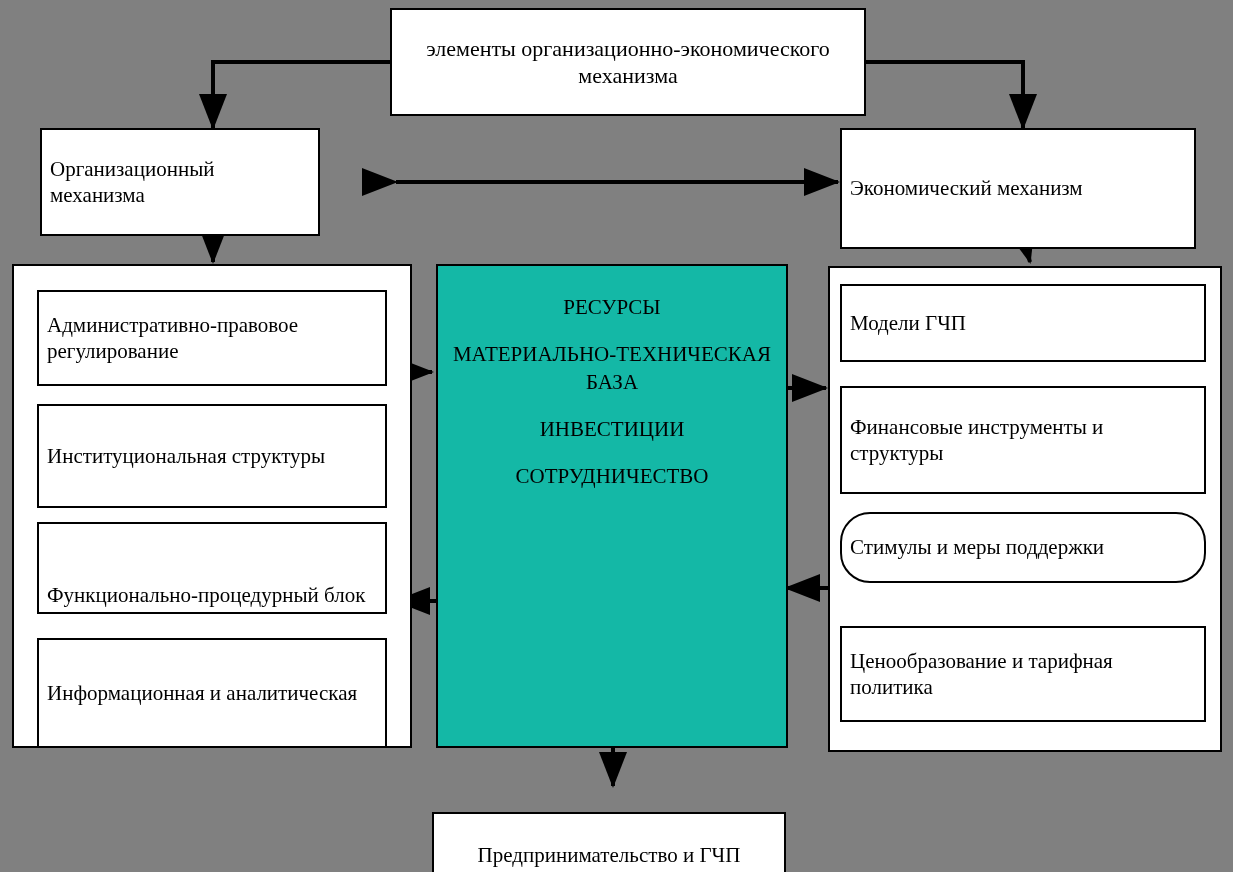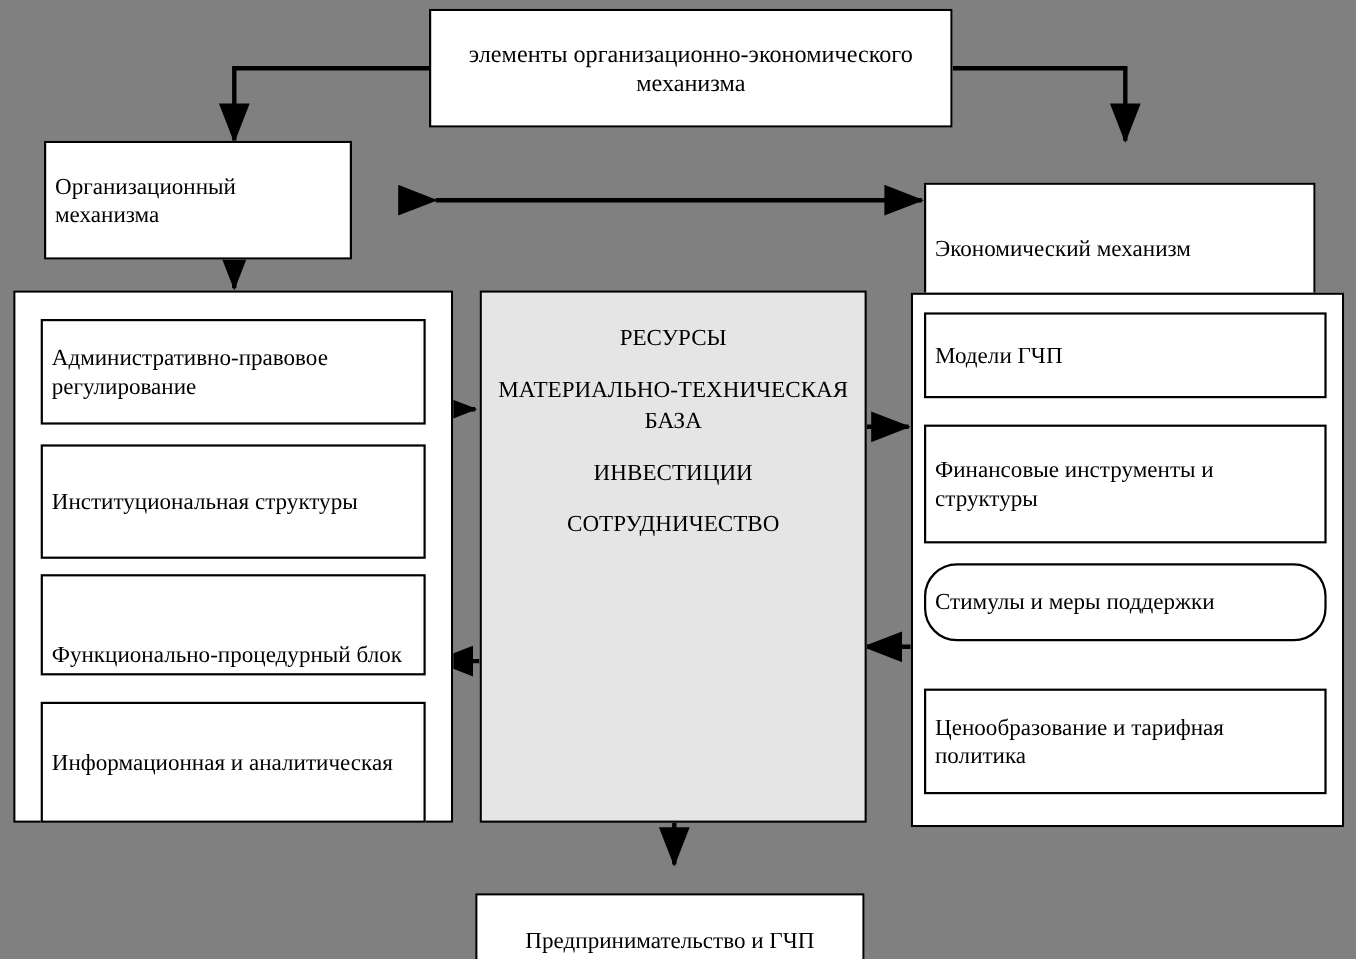--- a/index.html
+++ b/index.html
@@ -37,21 +37,21 @@
     text-align: left;
   }
   .group {
     position: absolute;
     background: #ffffff;
     border: 2px solid #000000;
     box-sizing: border-box;
   }
   .center-box {
     position: absolute;
-    background: #e5e5e5;
+    background: #14b8a6;
     border: 2px solid #000000;
     box-sizing: border-box;
     display: flex;
     flex-direction: column;
     align-items: center;
     justify-content: flex-start;
     padding-top: 18px;
     font-size: 21px;
     line-height: 1.3;
     text-align: center;
@@ -107,21 +107,21 @@
   </svg>
 
   <div class="box title-box" style="left:390px; top:8px; width:476px; height:108px;">
     <span>элементы организационно-экономического механизма</span>
   </div>
 
   <div class="box left-align" style="left:40px; top:128px; width:280px; height:108px;">
     <span>Организационный механизма</span>
   </div>
 
-  <div class="box left-align" style="left:840px; top:128px; width:356px; height:121px;margin-top:38px;">
+  <div class="box left-align" style="left:840px; top:128px; width:356px; height:121px;">
     <span>Экономический механизм</span>
   </div>
 
   <div class="group" style="left:12px; top:264px; width:400px; height:484px;"></div>
 
   <div class="box left-align" style="left:37px; top:290px; width:350px; height:96px;">
     <span>Административно-правовое регулирование</span>
   </div>
   <div class="box left-align" style="left:37px; top:404px; width:350px; height:104px;">
     <span>Институциональная структуры</span>

